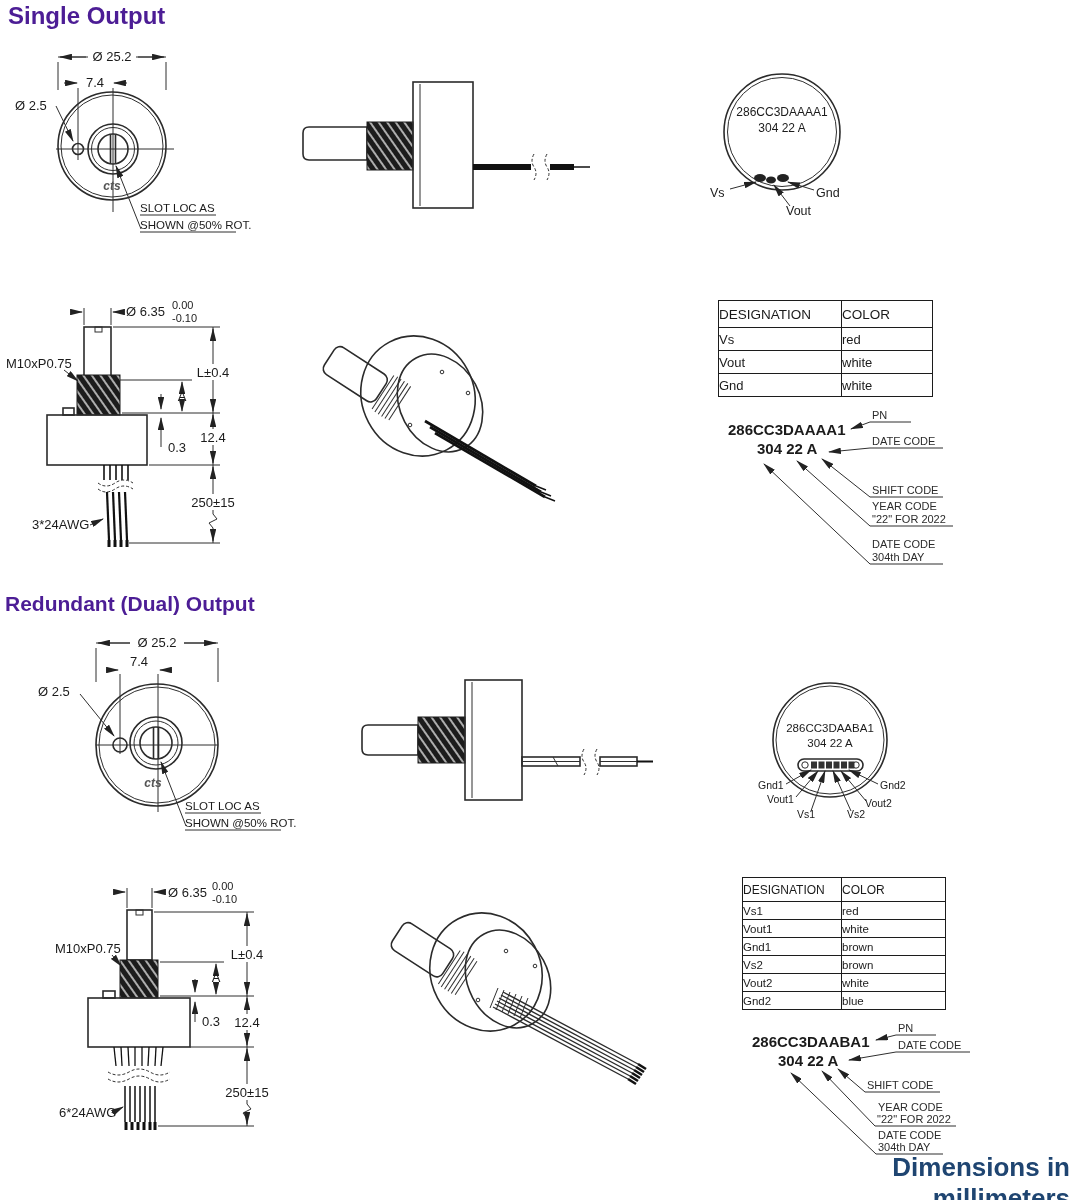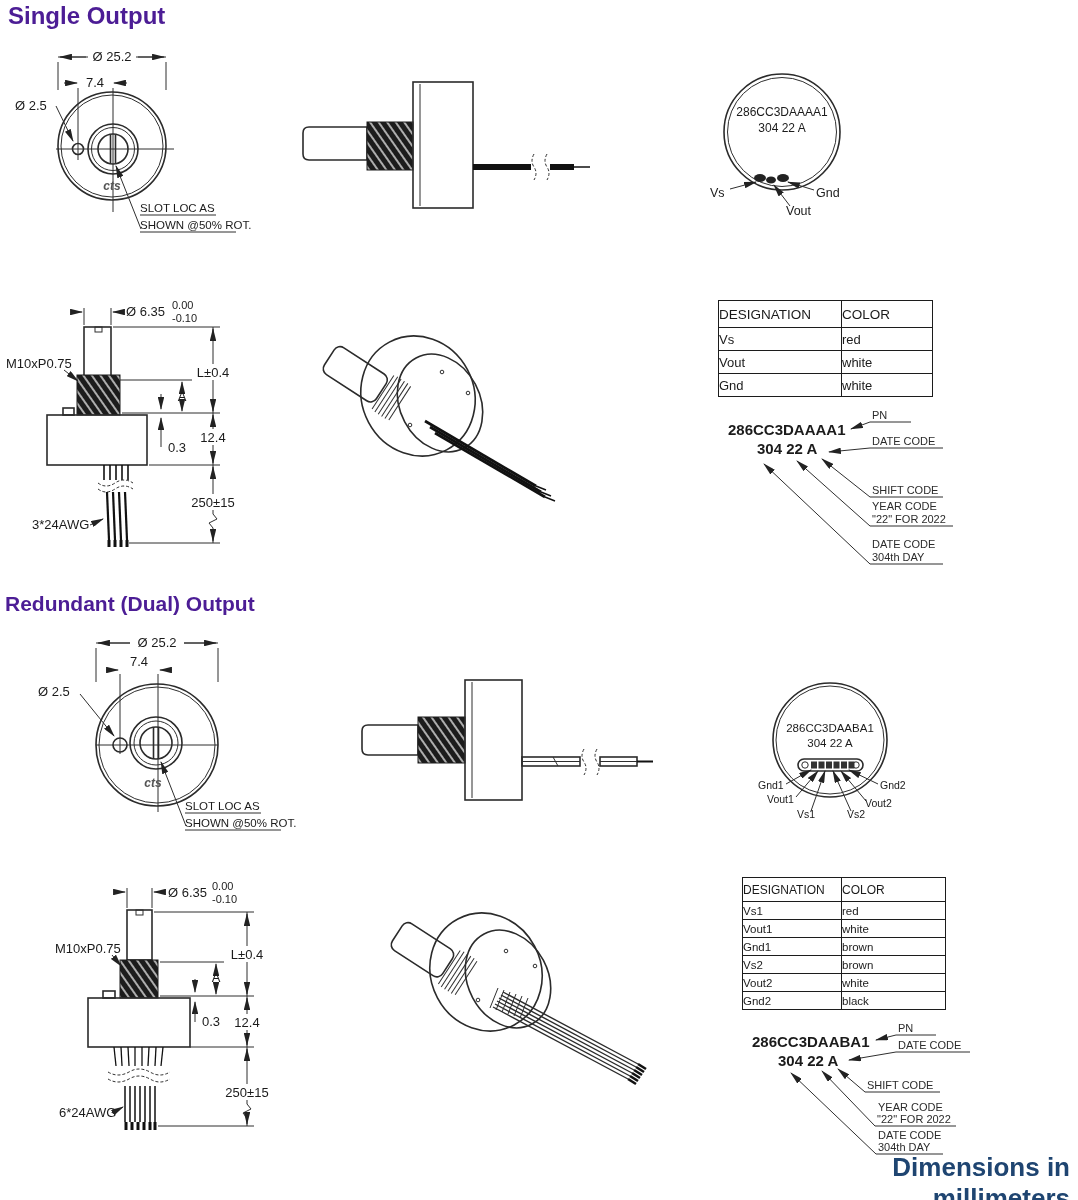--- a/index.html
+++ b/index.html
@@ -507,21 +507,21 @@
     <tr>
           <td>Vs2</td>
           <td>brown</td>
         </tr>
     <tr>
           <td>Vout2</td>
           <td>white</td>
         </tr>
     <tr>
           <td>Gnd2</td>
-          <td>black</td>
+          <td>blue</td>
         </tr>
   </tbody>
     </table>
 
   <svg class="abs" style="left:728px;top:1016px" width="290" height="150">
     <text class="legend-pn" x="24" y="31">286CC3DAABA1</text>
     <text class="legend-pn" x="50" y="50">304 22 A</text>
     <text class="legend-lbl" x="170" y="16">PN</text>
     <line class="lt" x1="168" y1="19" x2="208" y2="19"></line>
     <line class="lt" x1="168" y1="19" x2="148" y2="24" marker-end="url(#arw)"></line>

